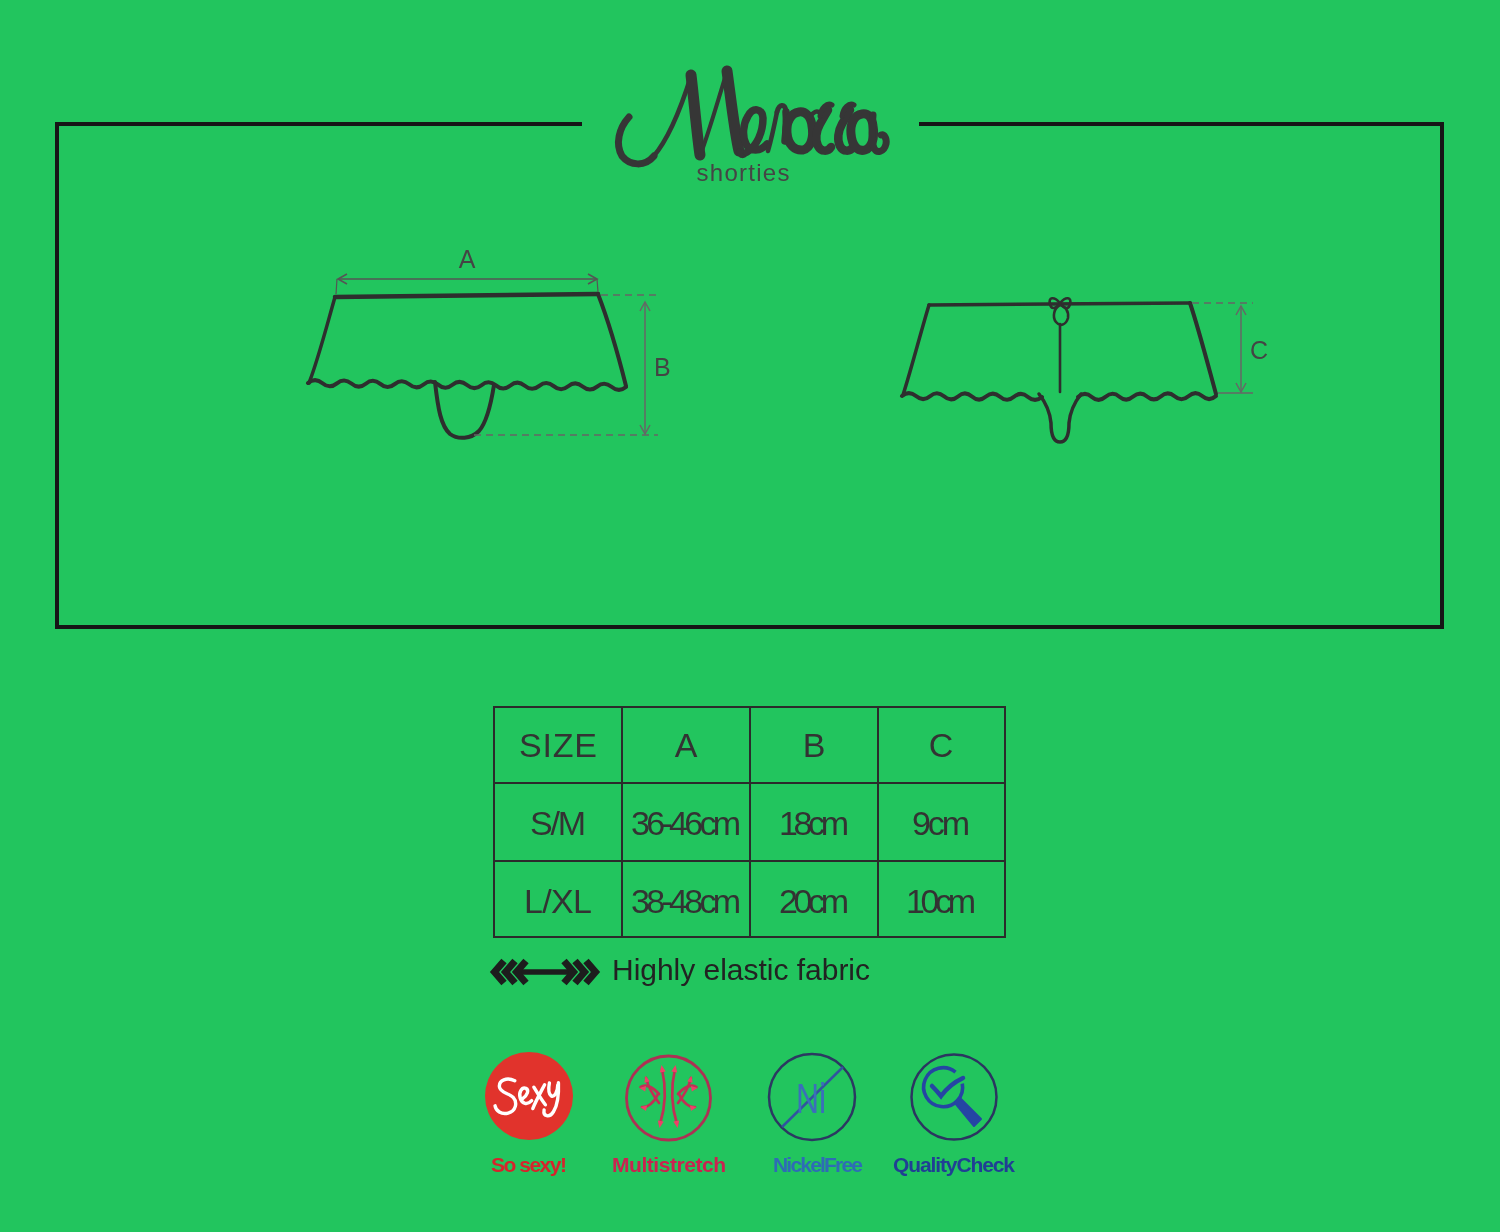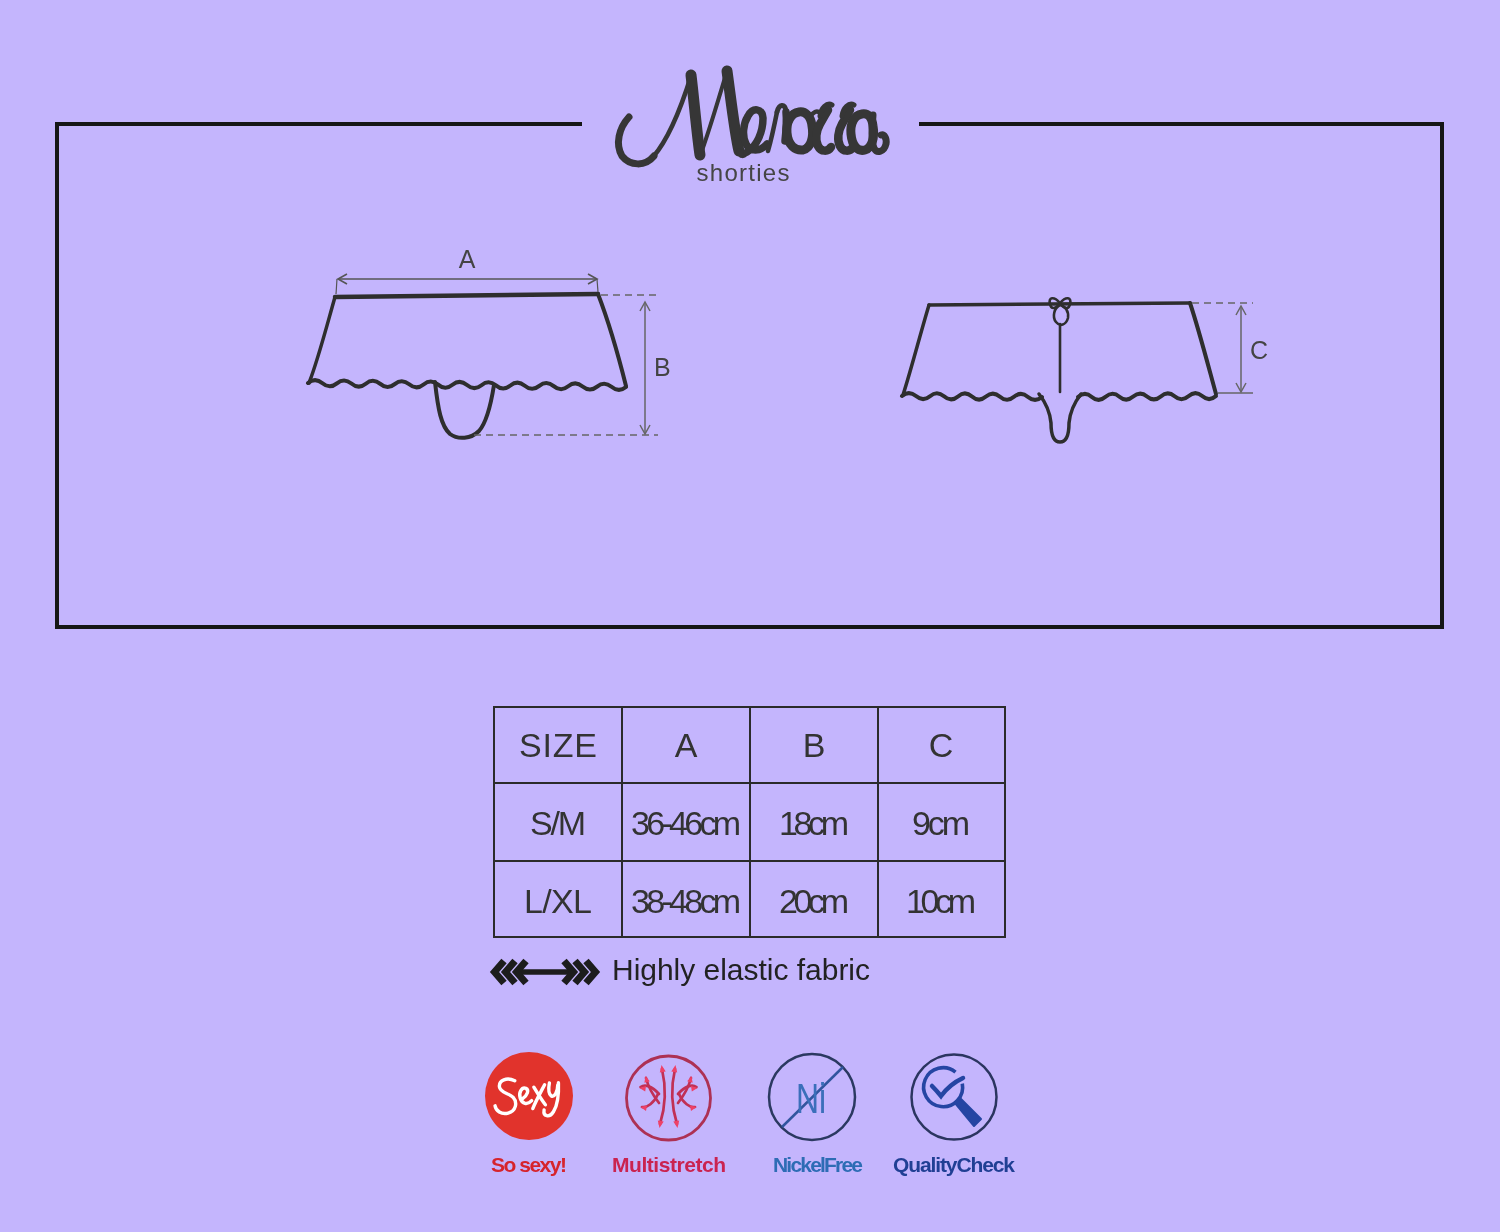--- a/index.html
+++ b/index.html
@@ -1,15 +1,15 @@
 <!DOCTYPE html>
 <html><head><meta charset="utf-8">
 <style>
   html,body{margin:0;padding:0;background:#ffffff;}
-  .page{position:relative;width:1500px;height:1232px;background:#c4b5fd;overflow:hidden;}
+  .page{position:relative;width:1500px;height:1232px;background:#22c55e;overflow:hidden;}
   svg text{font-family:"Liberation Sans",sans-serif;}
 </style></head>
 <body>
 <div class="page">
 <svg width="1500" height="1232" viewBox="0 0 1500 1232">
 
   <g stroke="#161616" stroke-width="4" fill="none">
     <line x1="55" y1="124" x2="582" y2="124"></line>
     <line x1="919" y1="124" x2="1442" y2="124"></line>
     <line x1="57" y1="122" x2="57" y2="629"></line>

